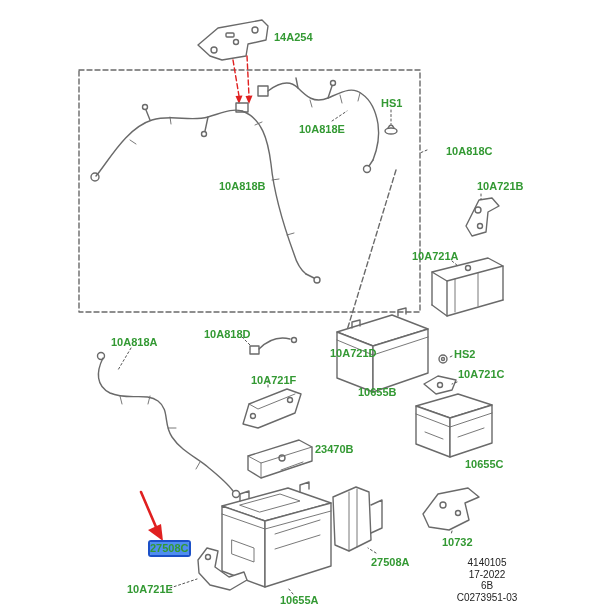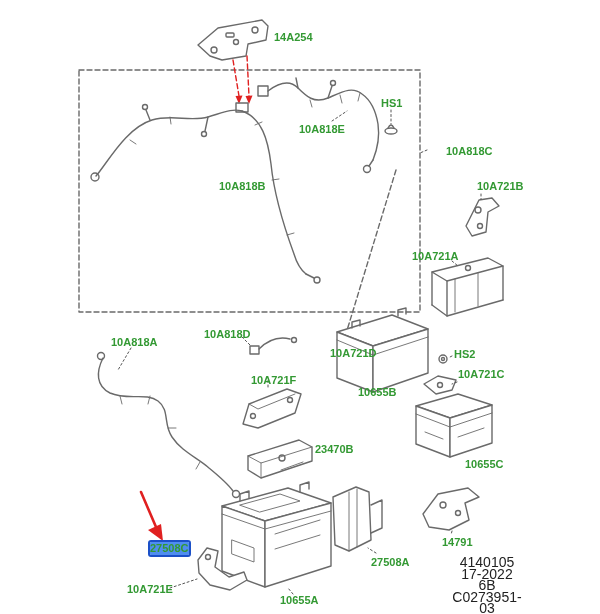--- a/index.html
+++ b/index.html
@@ -31,21 +31,21 @@
     position:absolute;font-weight:bold;font-size:11px;line-height:13px;
     color:var(--label-green);white-space:nowrap;cursor:pointer;
   }
   .part-label.highlighted{
     background:var(--highlight-blue);
     outline:2px solid var(--highlight-border);
     padding:0 0;border-radius:1px;
   }
   .footer{
     position:absolute;left:452px;top:557px;width:70px;text-align:center;
-    font-size:14px;line-height:11.5px;color:var(--footer-black);
+    font-size:10px;line-height:11.5px;color:var(--footer-black);
   }
 </style>
 </head>
 <body>
 
 <div class="canvas">
 
   <svg class="art" width="600" height="614" viewBox="0 0 600 614">
 
     <rect x="79" y="70" width="341" height="242" class="dash"></rect>
@@ -230,21 +230,21 @@
   <div class="part-label" style="left:412px;top:250px">10A721A</div>
   <div class="part-label" style="left:204px;top:328px">10A818D</div>
   <div class="part-label" style="left:330px;top:347px">10A721D</div>
   <div class="part-label" style="left:454px;top:348px">HS2</div>
   <div class="part-label" style="left:358px;top:386px">10655B</div>
   <div class="part-label" style="left:458px;top:368px">10A721C</div>
   <div class="part-label" style="left:111px;top:336px">10A818A</div>
   <div class="part-label" style="left:251px;top:374px">10A721F</div>
   <div class="part-label" style="left:465px;top:458px">10655C</div>
   <div class="part-label" style="left:315px;top:443px">23470B</div>
-  <div class="part-label" style="left:442px;top:536px">14791</div>
+  <div class="part-label" style="left:442px;top:536px">10732</div>
   <div class="part-label" style="left:371px;top:556px">27508A</div>
   <div class="part-label highlighted" style="left:150px;top:542px">27508C</div>
   <div class="part-label" style="left:127px;top:583px">10A721E</div>
   <div class="part-label" style="left:280px;top:594px">10655A</div>
 
   <div class="footer">
     <div>4140105</div>
     <div>17-2022</div>
     <div>6B</div>
     <div>C0273951-03</div>

